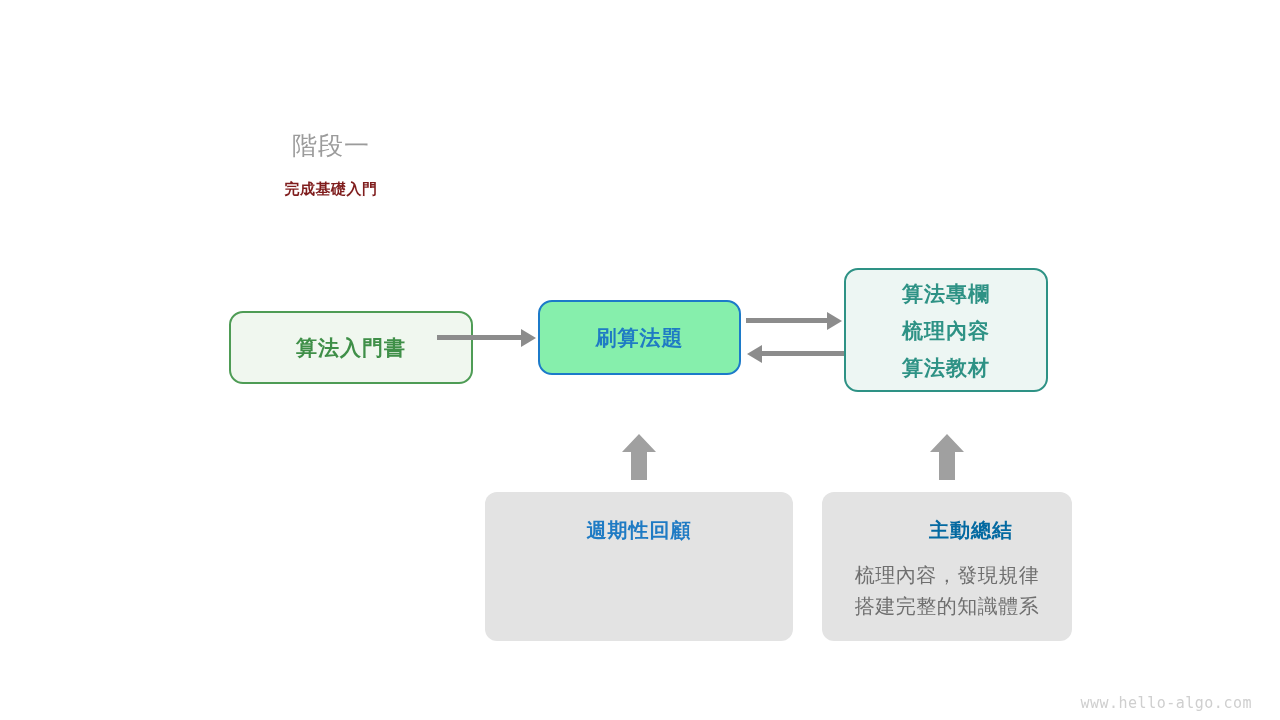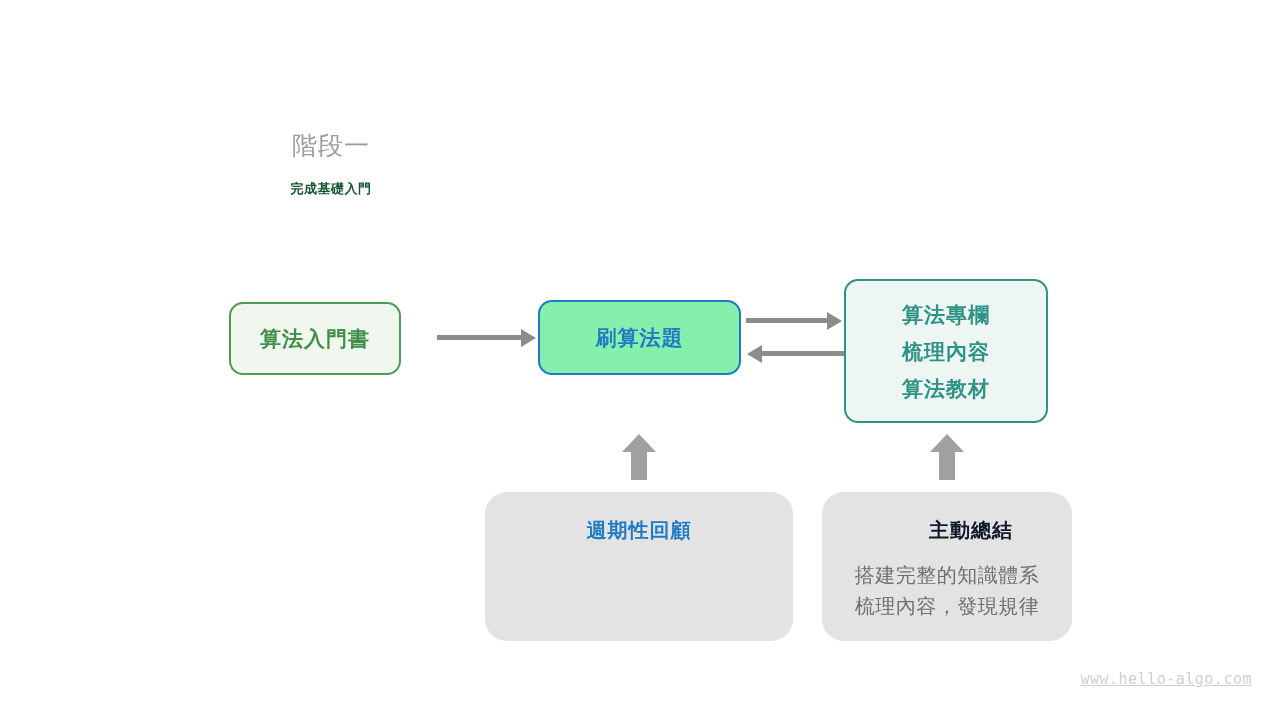--- a/index.html
+++ b/index.html
@@ -26,22 +26,22 @@
   }
   .stage-title {
     font-size: 25px;
     color: #9b9b9b;
     font-weight: 400;
     line-height: 34px;
     letter-spacing: 1px;
     white-space: nowrap;
   }
   .stage-sub {
-    font-size: 13px;
-    color: #14532d;
+    font-size: 15px;
+    color: #7f1d1d;
     font-weight: bold;
     line-height: 30px;
     margin-top: 12px;
     letter-spacing: 0.5px;
     white-space: nowrap;
   }
   #stage-col-1 { left: 201px; top: 128px; }
   #stage-col-2 { left: 509px; top: 128px; }
   #stage-col-3 { left: 816px; top: 128px; }
 
@@ -52,36 +52,36 @@
     border-radius: 14px;
     display: flex;
     flex-direction: column;
     align-items: center;
     justify-content: center;
     font-weight: bold;
     font-size: 21px;
     letter-spacing: 1px;
   }
   #box-book {
-    left: 229px; top: 302px;
-    width: 172px; height: 73px;
+    left: 229px; top: 311px;
+    width: 244px; height: 73px;
     background: #f0f7ef;
     border: 2.5px solid #4e9c55;
     color: #3f8f48;
   }
   #box-practice {
     left: 538px; top: 300px;
     width: 203px; height: 75px;
     background: #86efac;
     border: 2.5px solid #1c7ac9;
     color: #1f7bc4;
   }
   #box-resources {
-    left: 844px; top: 279px;
-    width: 204px; height: 144px;
+    left: 844px; top: 268px;
+    width: 204px; height: 124px;
     background: #edf6f3;
     border: 2.5px solid #2e9285;
     color: #2e9285;
   }
   #box-resources .res-line {
     line-height: 37px;
   }
 
   
   .h-arrow {
@@ -120,52 +120,51 @@
     height: 48px;
   }
   #up-arrow-review   { left: 621px; top: 433px; }
   #up-arrow-summary  { left: 929px; top: 433px; }
 
   
   .note-card {
     position: absolute;
     box-sizing: border-box;
     background: #e3e3e3;
-    border-radius: 22px;
+    border-radius: 12px;
     text-align: center;
     padding-top: 25px;
   }
   #card-review  { left: 485px; top: 492px; width: 308px; height: 149px; }
   #card-summary { left: 822px; top: 492px; width: 250px; height: 149px; }
   .note-title {
     font-size: 20px;
     font-weight: bold;
     letter-spacing: 1px;
     line-height: 26px;
   }
   #card-review .note-title  { color: #1f7bc4; }
-  #card-summary .note-title { color: #0f172a; margin-left: 48px; }
+  #card-summary .note-title { color: #0369a1; margin-left: 48px; }
   .note-body {
     margin-top: 17px;
     font-size: 20px;
     color: #6f6f6f;
     line-height: 31px;
     letter-spacing: 0.5px;
   }
 
   
   #watermark {
     position: absolute;
     right: 28px;
-    bottom: 32px;
+    bottom: 8px;
     font-family: "DejaVu Sans Mono", "Liberation Mono", monospace;
     font-size: 15px;
     color: #cfcfcf;
     letter-spacing: 0.5px;
-    text-decoration: underline;
   }
 </style>
 </head>
 <body>
 
 <div id="canvas">
 
   <div class="stage-col" id="stage-col-1">
     <div class="stage-title">階段一</div>
     <div class="stage-sub">完成基礎入門</div>
@@ -203,20 +202,20 @@
 
   <div class="note-card" id="card-review">
     <div class="note-title">週期性回顧</div>
     <div class="note-body">
     </div>
   </div>
 
   <div class="note-card" id="card-summary">
     <div class="note-title">主動總結</div>
     <div class="note-body">
+      <div>梳理內容，發現規律</div>
       <div>搭建完整的知識體系</div>
-      <div>梳理內容，發現規律</div>
     </div>
   </div>
 
   <div id="watermark">www.hello-algo.com</div>
 
 </div>
 
 </body></html>

